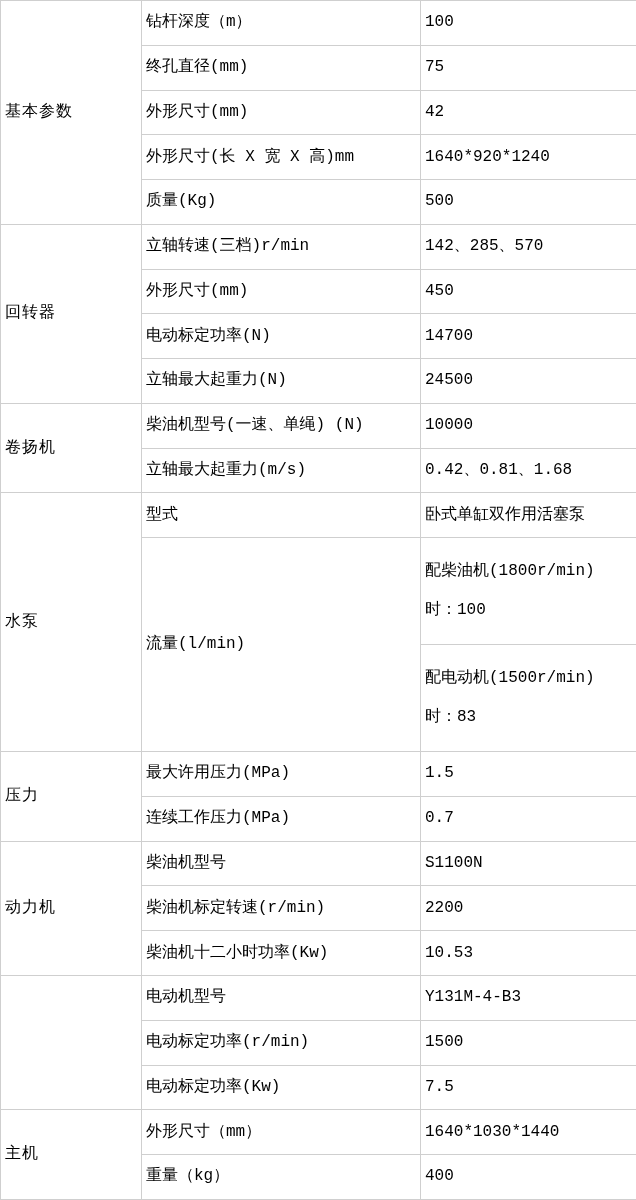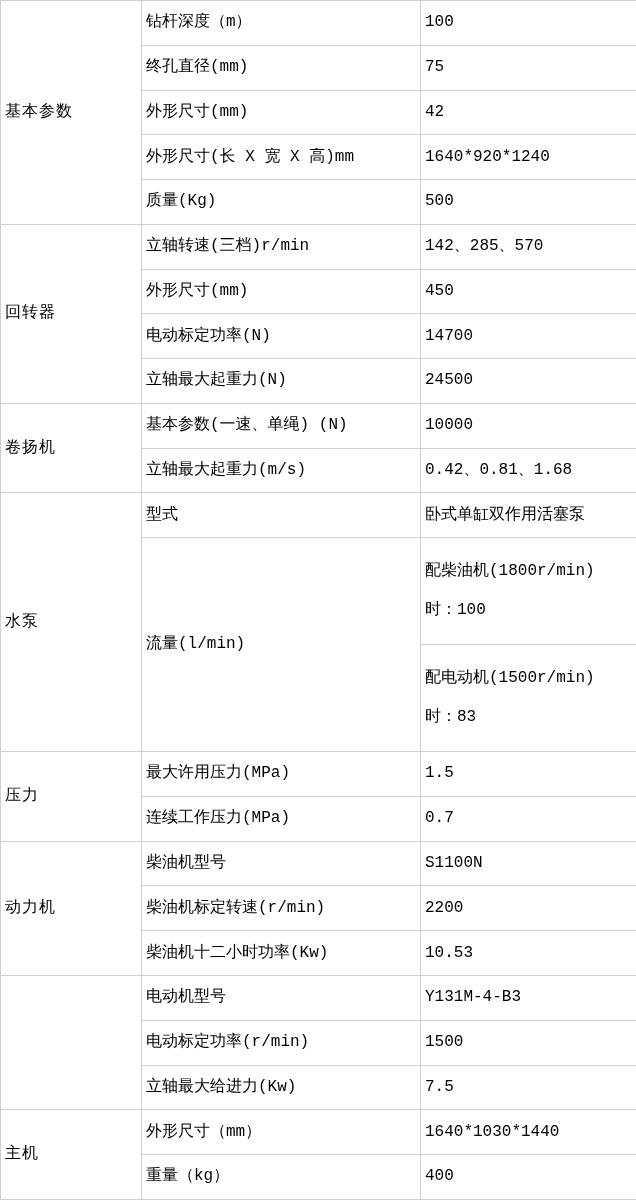--- a/index.html
+++ b/index.html
@@ -90,21 +90,21 @@
       <td class="param-cell">电动标定功率(N)</td>
       <td class="value-cell">14700</td>
     </tr>
     <tr>
       <td class="param-cell">立轴最大起重力(N)</td>
       <td class="value-cell">24500</td>
     </tr>
 
     <tr>
       <td class="group-cell" rowspan="2">卷扬机</td>
-      <td class="param-cell">基本参数(一速、单绳) (N)</td>
+      <td class="param-cell">柴油机型号(一速、单绳) (N)</td>
       <td class="value-cell">10000</td>
     </tr>
     <tr>
       <td class="param-cell">立轴最大起重力(m/s)</td>
       <td class="value-cell">0.42、0.81、1.68</td>
     </tr>
 
     <tr>
       <td class="group-cell" rowspan="3">水泵</td>
       <td class="param-cell">型式</td>
@@ -151,21 +151,21 @@
     <tr>
       <td class="group-cell" rowspan="3"></td>
       <td class="param-cell">电动机型号</td>
       <td class="value-cell">Y131M-4-B3</td>
     </tr>
     <tr>
       <td class="param-cell">电动标定功率(r/min)</td>
       <td class="value-cell">1500</td>
     </tr>
     <tr>
-      <td class="param-cell">立轴最大给进力(Kw)</td>
+      <td class="param-cell">电动标定功率(Kw)</td>
       <td class="value-cell">7.5</td>
     </tr>
 
     <tr>
       <td class="group-cell" rowspan="2">主机</td>
       <td class="param-cell">外形尺寸（mm）</td>
       <td class="value-cell">1640*1030*1440</td>
     </tr>
     <tr>
       <td class="param-cell">重量（kg）</td>

